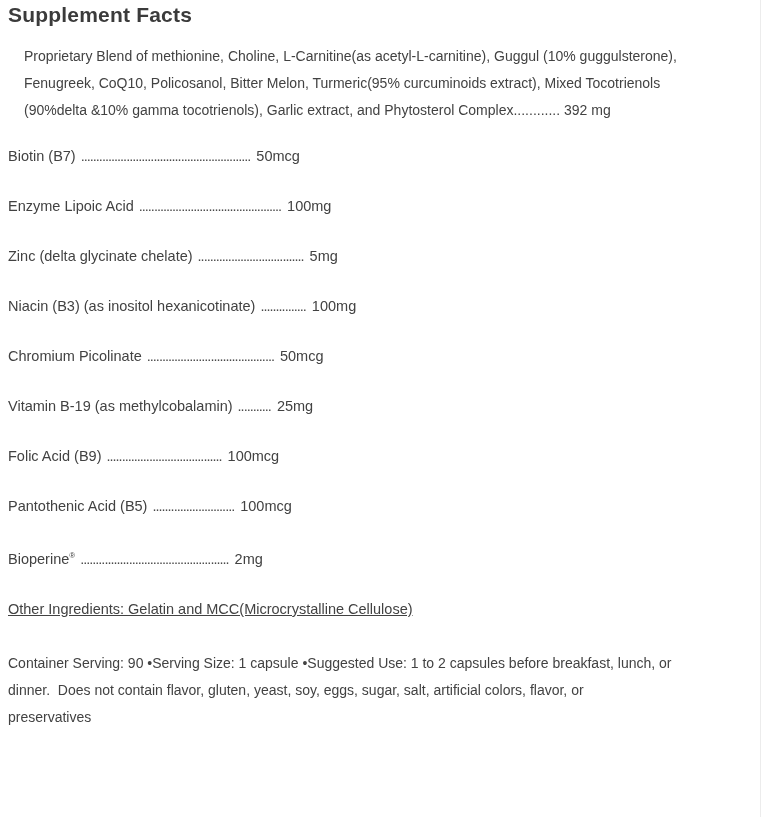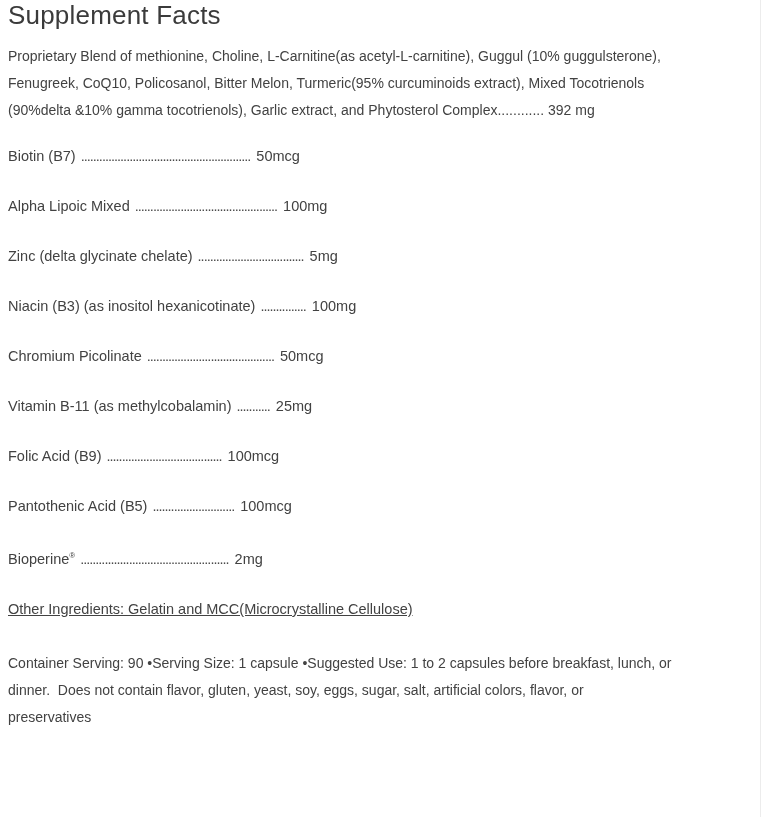--- a/index.html
+++ b/index.html
@@ -10,33 +10,33 @@
     box-sizing: border-box;
     padding: 2px 6px 0 8px;
     overflow: hidden;
     background: #ffffff;
     border-right: 1px solid #ececec;
     font-family: "Liberation Sans", "DejaVu Sans", sans-serif;
     color: #424242;
   }
   .title {
     margin: 0 0 15px 0;
-    font-size: 26px;
+    font-size: 21px;
     line-height: 26px;
-    font-weight: 400;
+    font-weight: 700;
     color: #3b3b3b;
     letter-spacing: 0.2px;
   }
   .pline {
     font-size: 14px;
     line-height: 27px;
     white-space: pre;
     color: #424242;
   }
-  .blend { margin: 0 0 24px 0; }
+  .blend { margin: 0 0 24px 16px; }
   .row {
     line-height: 16px;
     margin-bottom: 34px;
     font-size: 14.5px;
     white-space: nowrap;
   }
   .nname { color: #424242; }
   .reg {
     font-size: 8px;
     vertical-align: 6px;
@@ -67,33 +67,33 @@
     <div class="pline">Proprietary Blend of methionine, Choline, L-Carnitine(as acetyl-L-carnitine), Guggul (10% guggulsterone),</div>
     <div class="pline">Fenugreek, CoQ10, Policosanol, Bitter Melon, Turmeric(95% curcuminoids extract), Mixed Tocotrienols</div>
     <div class="pline">(90%delta &amp;10% gamma tocotrienols), Garlic extract, and Phytosterol Complex............ 392 mg</div>
   </div>
 
   <div>
     <div class="row">
       <span class="nname">Biotin (B7)</span><span class="dots">........................................................</span><span class="amt">50mcg</span>
     </div>
     <div class="row">
-      <span class="nname">Alpha Lipoic Mixed</span><span class="dots">...............................................</span><span class="amt">100mg</span>
+      <span class="nname">Enzyme Lipoic Acid</span><span class="dots">...............................................</span><span class="amt">100mg</span>
     </div>
     <div class="row">
       <span class="nname">Zinc (delta glycinate chelate)</span><span class="dots">...................................</span><span class="amt">5mg</span>
     </div>
     <div class="row">
       <span class="nname">Niacin (B3) (as inositol hexanicotinate)</span><span class="dots">...............</span><span class="amt">100mg</span>
     </div>
     <div class="row">
       <span class="nname">Chromium Picolinate</span><span class="dots">..........................................</span><span class="amt">50mcg</span>
     </div>
     <div class="row">
-      <span class="nname">Vitamin B-11 (as methylcobalamin)</span><span class="dots">...........</span><span class="amt">25mg</span>
+      <span class="nname">Vitamin B-19 (as methylcobalamin)</span><span class="dots">...........</span><span class="amt">25mg</span>
     </div>
     <div class="row">
       <span class="nname">Folic Acid (B9)</span><span class="dots">......................................</span><span class="amt">100mcg</span>
     </div>
     <div class="row">
       <span class="nname">Pantothenic Acid (B5)</span><span class="dots">...........................</span><span class="amt">100mcg</span>
     </div>
     <div class="row">
       <span class="nname">Bioperine</span><span class="reg">®</span><span class="dots">.................................................</span><span class="amt">2mg</span>
     </div>

